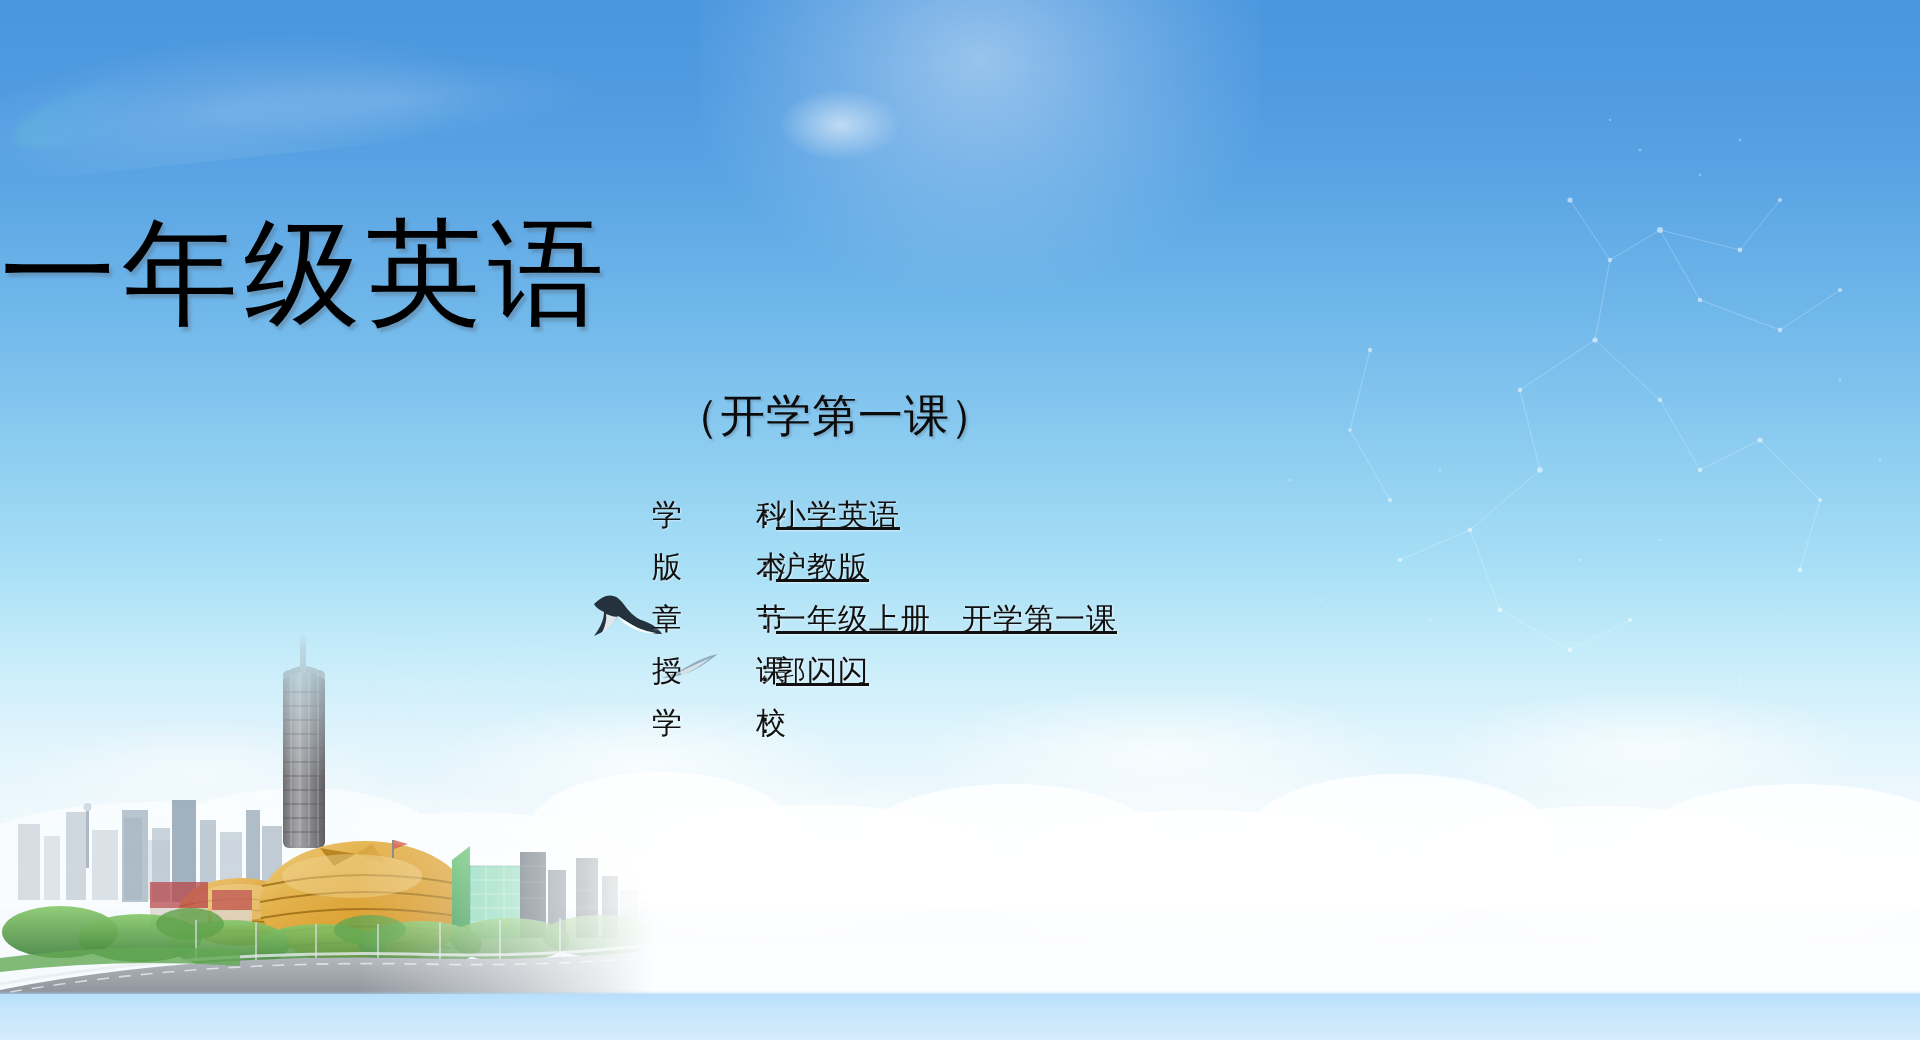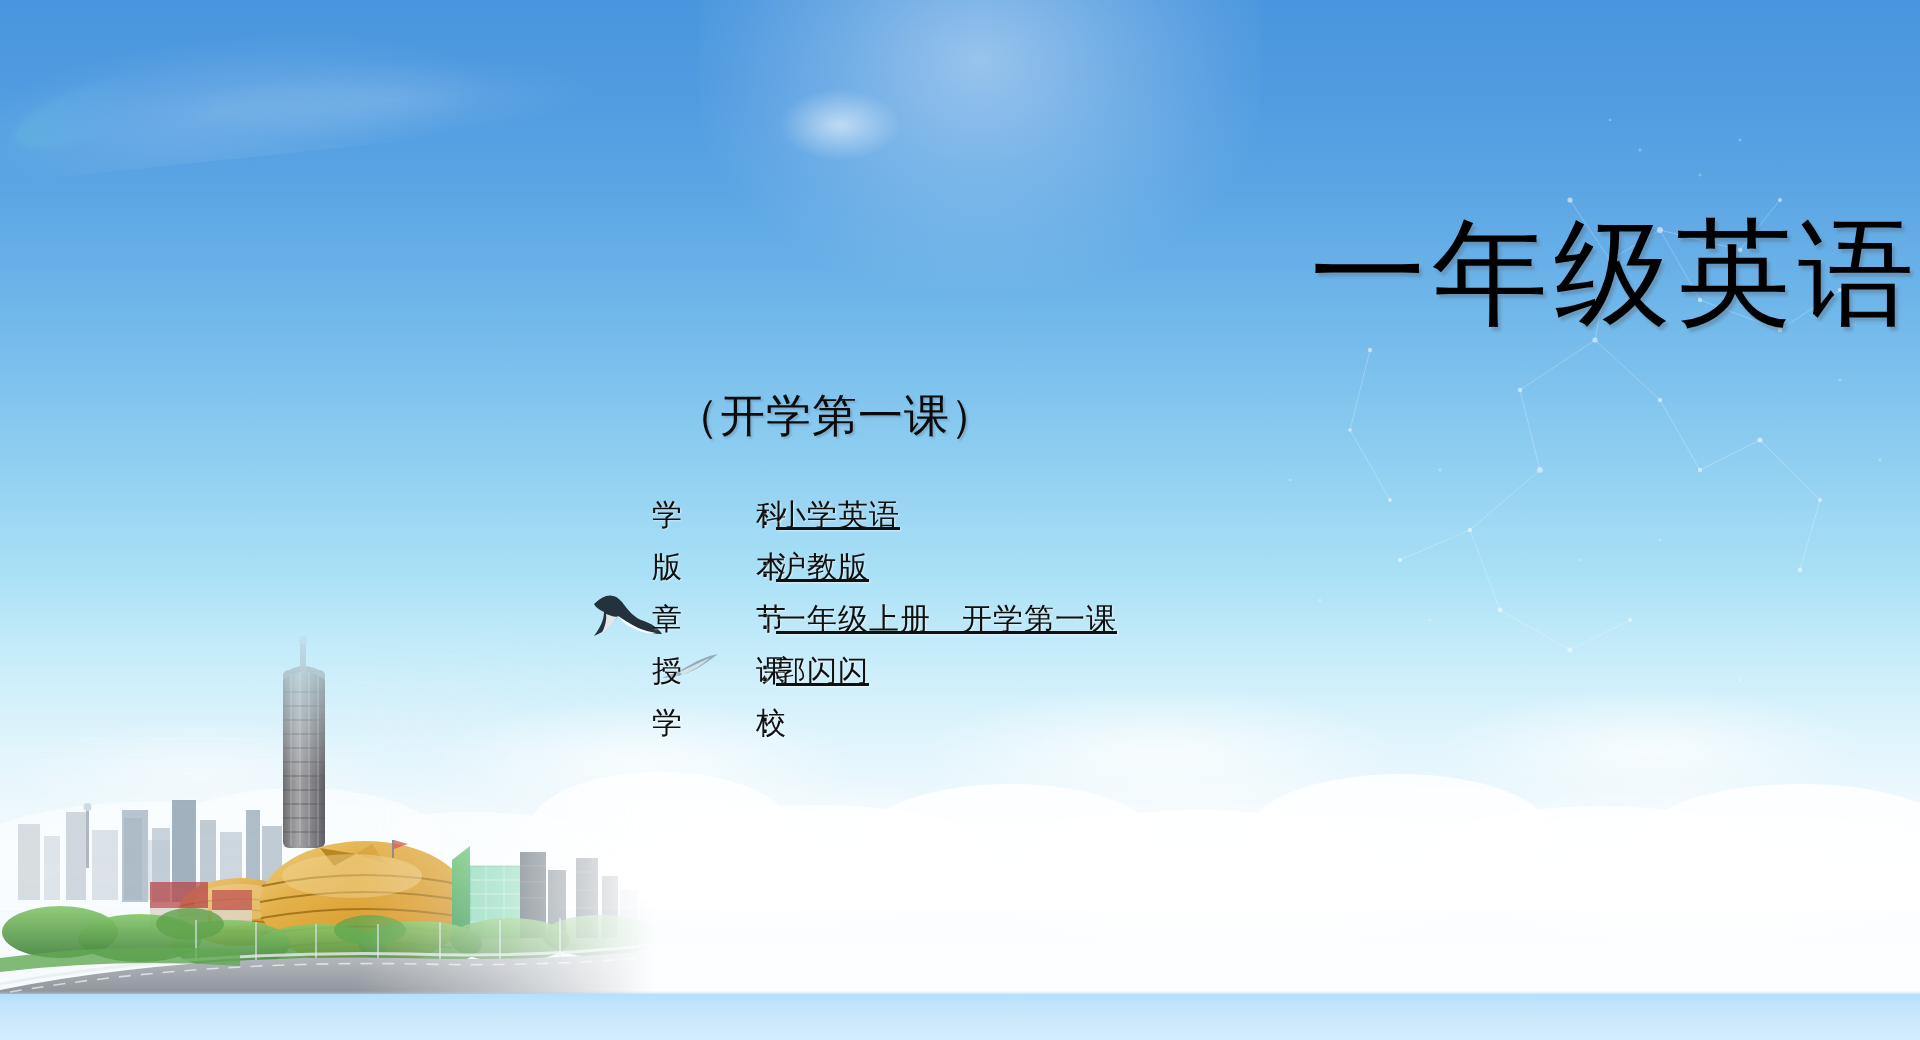--- a/index.html
+++ b/index.html
@@ -169,21 +169,21 @@
   .bird { position: absolute; pointer-events: none; }
   .bird-large { left: 588px; top: 588px; width: 78px; height: 62px; }
   .bird-small { left: 660px; top: 650px; width: 62px; height: 36px; opacity: 0.72; }
   .bird svg { display: block; width: 100%; height: 100%; }
 
   
   .title-main {
     position: absolute;
     left: 0; top: 212px;
     width: 1920px;
-    text-align: right;
+    text-align: left;
     font-size: 116px;
     line-height: 1.08;
     font-weight: 400;
     color: #000000;
     letter-spacing: 6px;
     text-shadow: 3px 4px 3px rgba(90,110,130,0.40);
     white-space: nowrap;
     font-family: "Liberation Serif", "DejaVu Serif", serif;
   }
   .title-sub {

